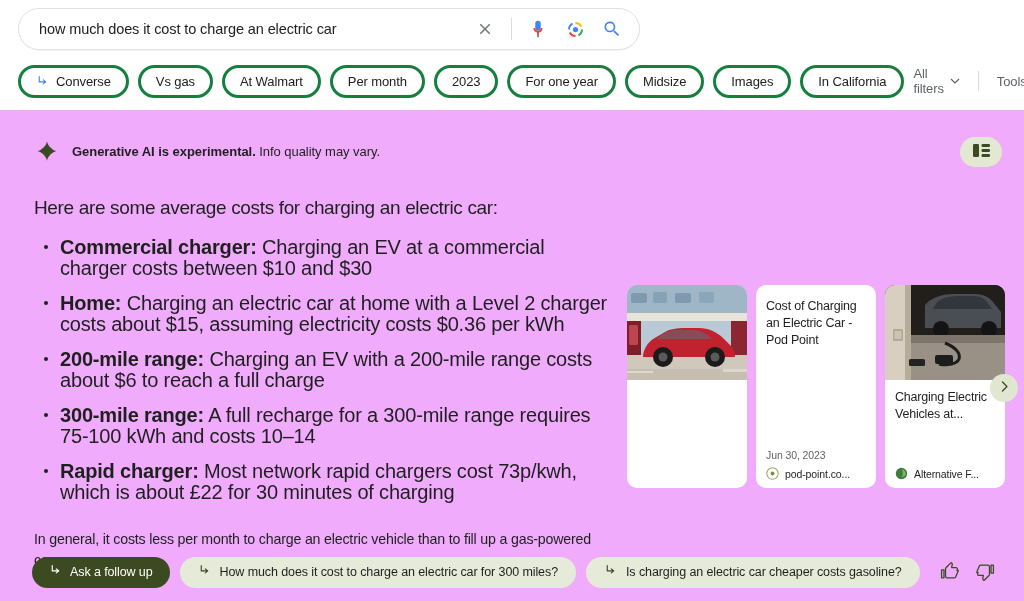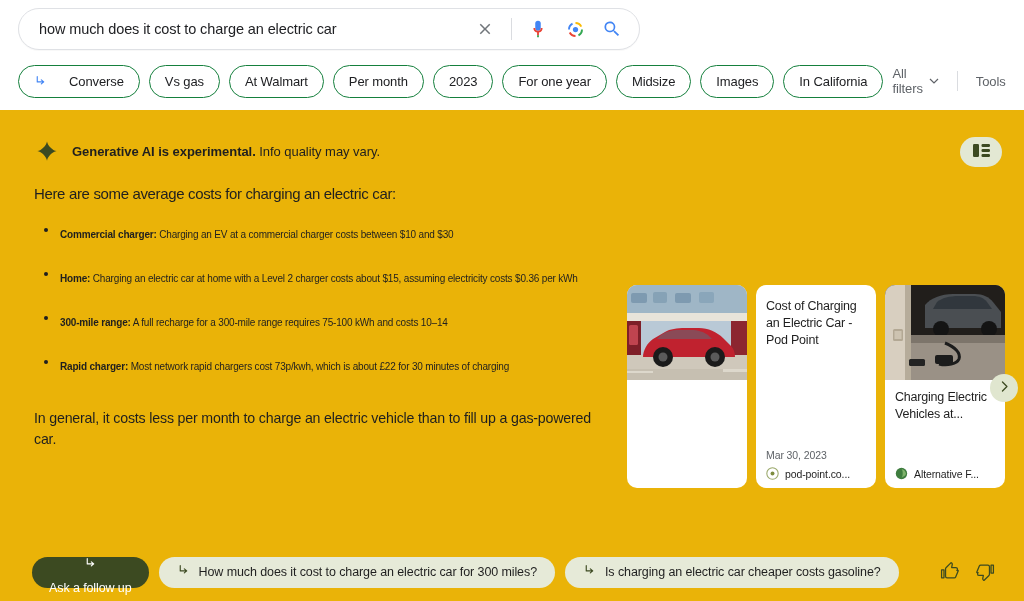--- a/index.html
+++ b/index.html
@@ -49,26 +49,26 @@
   .chips-row {
     position: absolute;
     left: 18px; top: 62px;
     right: 14px;
     height: 38px;
     display: flex;
     align-items: center;
   }
   .chip {
     height: 33px;
-    border: 1px solid #15803d;
+    border: 3px solid #15803d;
     border-radius: 17px;
     padding: 0 15px;
     display: flex;
     align-items: center;
-    gap: 22px;
+    gap: 7px;
     font-size: 13px;
     color: #202124;
     background: #fff;
     white-space: nowrap;
     margin-right: 9px;
     cursor: pointer;
     letter-spacing: -0.1px;
   }
   .chip-arrow { width: 13px; height: 13px; flex-shrink: 0; }
   .filters-area {
@@ -89,21 +89,21 @@
     font-size: 13px; color: #5f6368; cursor: pointer;
     padding-left: 14px; letter-spacing: -0.1px;
   }
 
   
   .ai-panel {
     position: absolute;
     left: 0; top: 110px;
     width: 1024px;
     height: 491px;
-    background: #eab308;
+    background: #f0abfc;
     border-top-left-radius: 0;
   }
 
   .ai-disclaimer {
     position: absolute;
     left: 36px; top: 30px;
     display: flex; align-items: center; gap: 14px;
   }
   .spark-icon { width: 22px; height: 22px; flex-shrink: 0; }
   .disclaimer-text {
@@ -121,34 +121,34 @@
     cursor: pointer;
   }
 
   
   .answer-col {
     position: absolute;
     left: 34px; top: 70px;
     width: 576px;
   }
   .answer-heading {
-    font-size: 15px;
+    font-size: 19px;
     font-weight: normal;
     color: #1f1f1f;
-    margin: 4px 0 16px 0;
+    margin: 16px 0 16px 0;
     letter-spacing: -0.35px;
     line-height: 1.3;
   }
   .answer-list { margin: 0; padding: 0; list-style: none; }
   .answer-list li {
     position: relative;
     padding-left: 26px;
     margin-bottom: 14px;
-    font-size: 10px;
-    line-height: 30px;
+    font-size: 20px;
+    line-height: 21px;
     color: #1f1f1f;
     letter-spacing: -0.18px;
   }
   .answer-list li::before {
     content: "";
     position: absolute;
     left: 10px; top: 8px;
     width: 4px; height: 4px;
     border-radius: 50%;
     background: #1f1f1f;
@@ -245,21 +245,20 @@
     height: 31px;
     background: #3c4a21;
     color: #ffffff;
     border-radius: 16px;
     display: flex; align-items: center; gap: 8px;
     padding: 0 17px;
     font-size: 12.5px;
     cursor: pointer;
     white-space: nowrap;
     letter-spacing: -0.1px;
-    flex-direction: column;
   }
   .suggest-chip {
     height: 31px;
     background: #e6ead8;
     color: #1f1f1f;
     border-radius: 16px;
     display: flex; align-items: center; gap: 9px;
     padding: 0 18px;
     font-size: 12.5px;
     cursor: pointer;
@@ -385,20 +384,23 @@
 
   <div class="answer-col">
     <h2 class="answer-heading">Here are some average costs for charging an electric car:</h2>
 
     <ul class="answer-list">
       <li>
         <b>Commercial charger:</b><span> Charging an EV at a commercial charger costs between $10 and $30</span>
       </li>
       <li>
         <b>Home:</b><span> Charging an electric car at home with a Level 2 charger costs about $15, assuming electricity costs $0.36 per kWh</span>
+      </li>
+      <li>
+        <b>200-mile range:</b><span> Charging an EV with a 200-mile range costs about $6 to reach a full charge</span>
       </li>
       <li>
         <b>300-mile range:</b><span> A full recharge for a 300-mile range requires 75-100 kWh and costs 10–14</span>
       </li>
       <li>
         <b>Rapid charger:</b><span> Most network rapid chargers cost 73p/kwh, which is about £22 for 30 minutes of charging</span>
       </li>
     </ul>
 
     <p class="answer-summary">In general, it costs less per month to charge an electric vehicle than to fill up a gas-powered car.</p>
@@ -430,21 +432,21 @@
           <path d="M0 86h26v2H0z" fill="#ddd8cc"></path>
           <path d="M96 84h24v3H96z" fill="#ddd8cc"></path>
         </svg>
       </div>
     </div>
 
     <div class="card card-noimg" id="card-1">
       <div class="card-body">
         <div class="card-title">Cost of Charging an Electric Car - Pod Point</div>
         <div class="card-meta">
-          <div class="card-date">Mar 30, 2023</div>
+          <div class="card-date">Jun 30, 2023</div>
           <div class="card-source">
             <span class="favicon">
               <svg width="13" height="13" viewBox="0 0 16 16">
                   <circle cx="8" cy="8" r="7" fill="none" stroke="#9aa86a" stroke-width="1.3"></circle>
                   <circle cx="8" cy="8" r="2.4" fill="#7d8c3f"></circle>
                 </svg>
             </span>
             <span>pod-point.co...</span>
           </div>
         </div>

